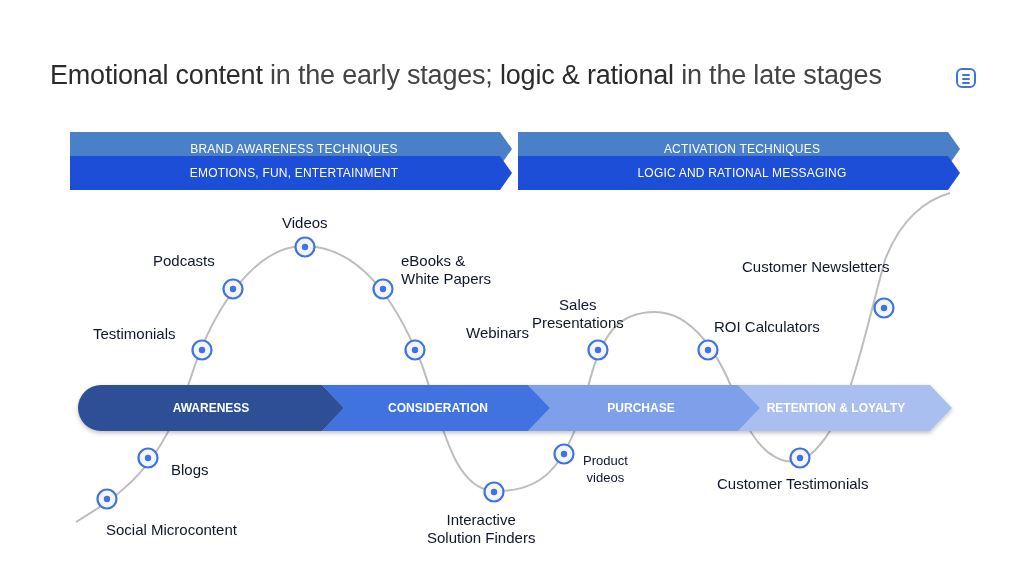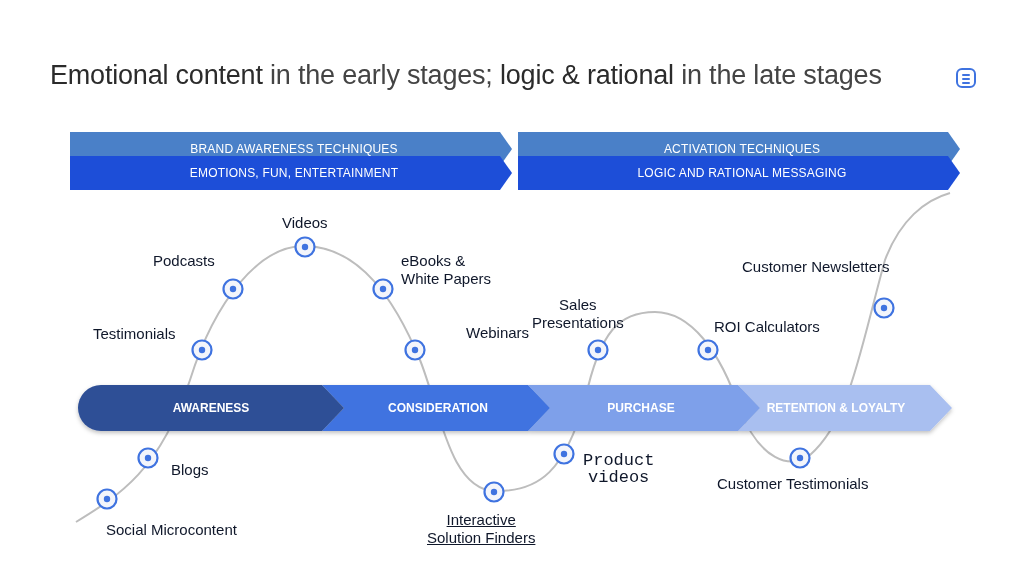--- a/index.html
+++ b/index.html
@@ -13,21 +13,21 @@
                   border: 2px solid #3f73e0; border-radius: 6px; box-sizing: border-box; }
     .notes-icon span { position: absolute; left: 4px; right: 4px; height: 2px; background: #3f73e0; border-radius: 1px; }
     .band { position: absolute; height: 34px; color: #fff; font-weight: normal; font-size: 12px;
             display: flex; align-items: center; justify-content: center; letter-spacing: 0.2px; padding-left: 6px; }
     .band.blue { background: #4a80c8; }
     .band.gray { background: #1d4ed8; }
     .band.arrow { clip-path: polygon(0 0, calc(100% - 12px) 0, 100% 50%, calc(100% - 12px) 100%, 0 100%); }
     svg#diagram { position: absolute; left: 0; top: 0; }
     .stage-label { font-weight: bold; font-size: 12px; fill: #ffffff; }
     .node-label { position: absolute; font-size: 15px; color: #0f172a; line-height: 18px; white-space: nowrap; }
-    .node-label.small { font-size: 17px; line-height: 17px; font-family: Liberation Mono, monospace; }
+    .node-label.small { font-size: 13px; line-height: 17px; }
   </style>
 </head>
 <body>
 
 <div class="title">
   <span class="strong">Emotional content</span><span class="light"> in the early stages; </span><span class="strong">logic &amp; rational</span><span class="light"> in the late stages</span>
 </div>
 <div class="notes-icon">
   <span style="top:4px"></span>
     <span style="top:8px"></span>
@@ -136,21 +136,21 @@
 <div class="node-label" style="left:106px; top:521px;">Social Microcontent</div>
 <div class="node-label" style="left:171px; top:461px;">Blogs</div>
 <div class="node-label" style="left:93px; top:325px;">Testimonials</div>
 <div class="node-label" style="left:153px; top:252px;">Podcasts</div>
 <div class="node-label" style="left:282px; top:214px;">Videos</div>
 <div class="node-label" style="left:401px; top:252px;">
   <div>eBooks &amp;</div>
   <div>White Papers</div>
 </div>
 <div class="node-label" style="left:431px; top:324px;margin-left:35px;">Webinars</div>
-<div class="node-label" style="left:427px; top:511px; text-align:center;text-decoration:underline;">
+<div class="node-label" style="left:427px; top:511px; text-align:center;">
   <div>Interactive</div>
   <div>Solution Finders</div>
 </div>
 <div class="node-label small" style="left:583px; top:452px; text-align:center;">
   <div>Product</div>
   <div>videos</div>
 </div>
 <div class="node-label" style="left:532px; top:296px; text-align:center;">
   <div>Sales</div>
   <div>Presentations</div>

